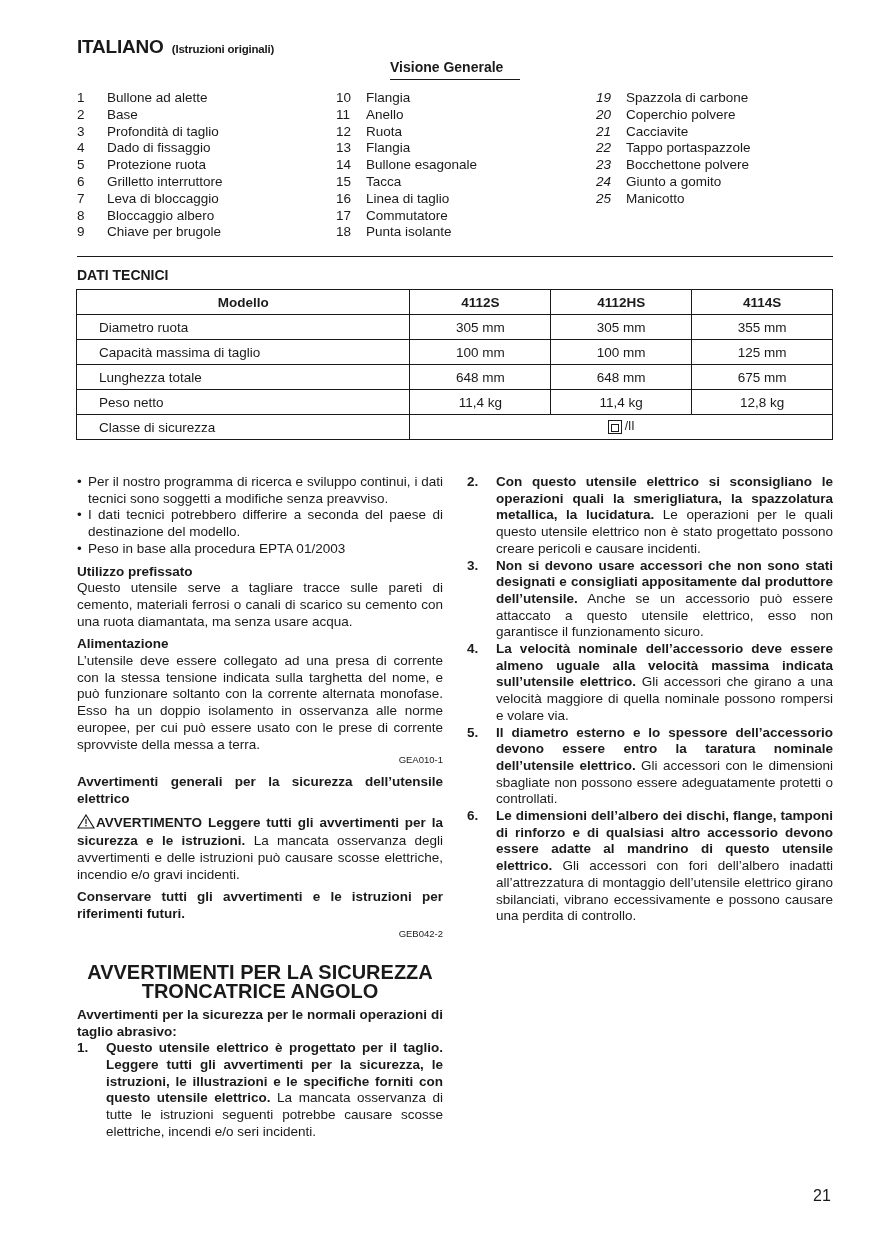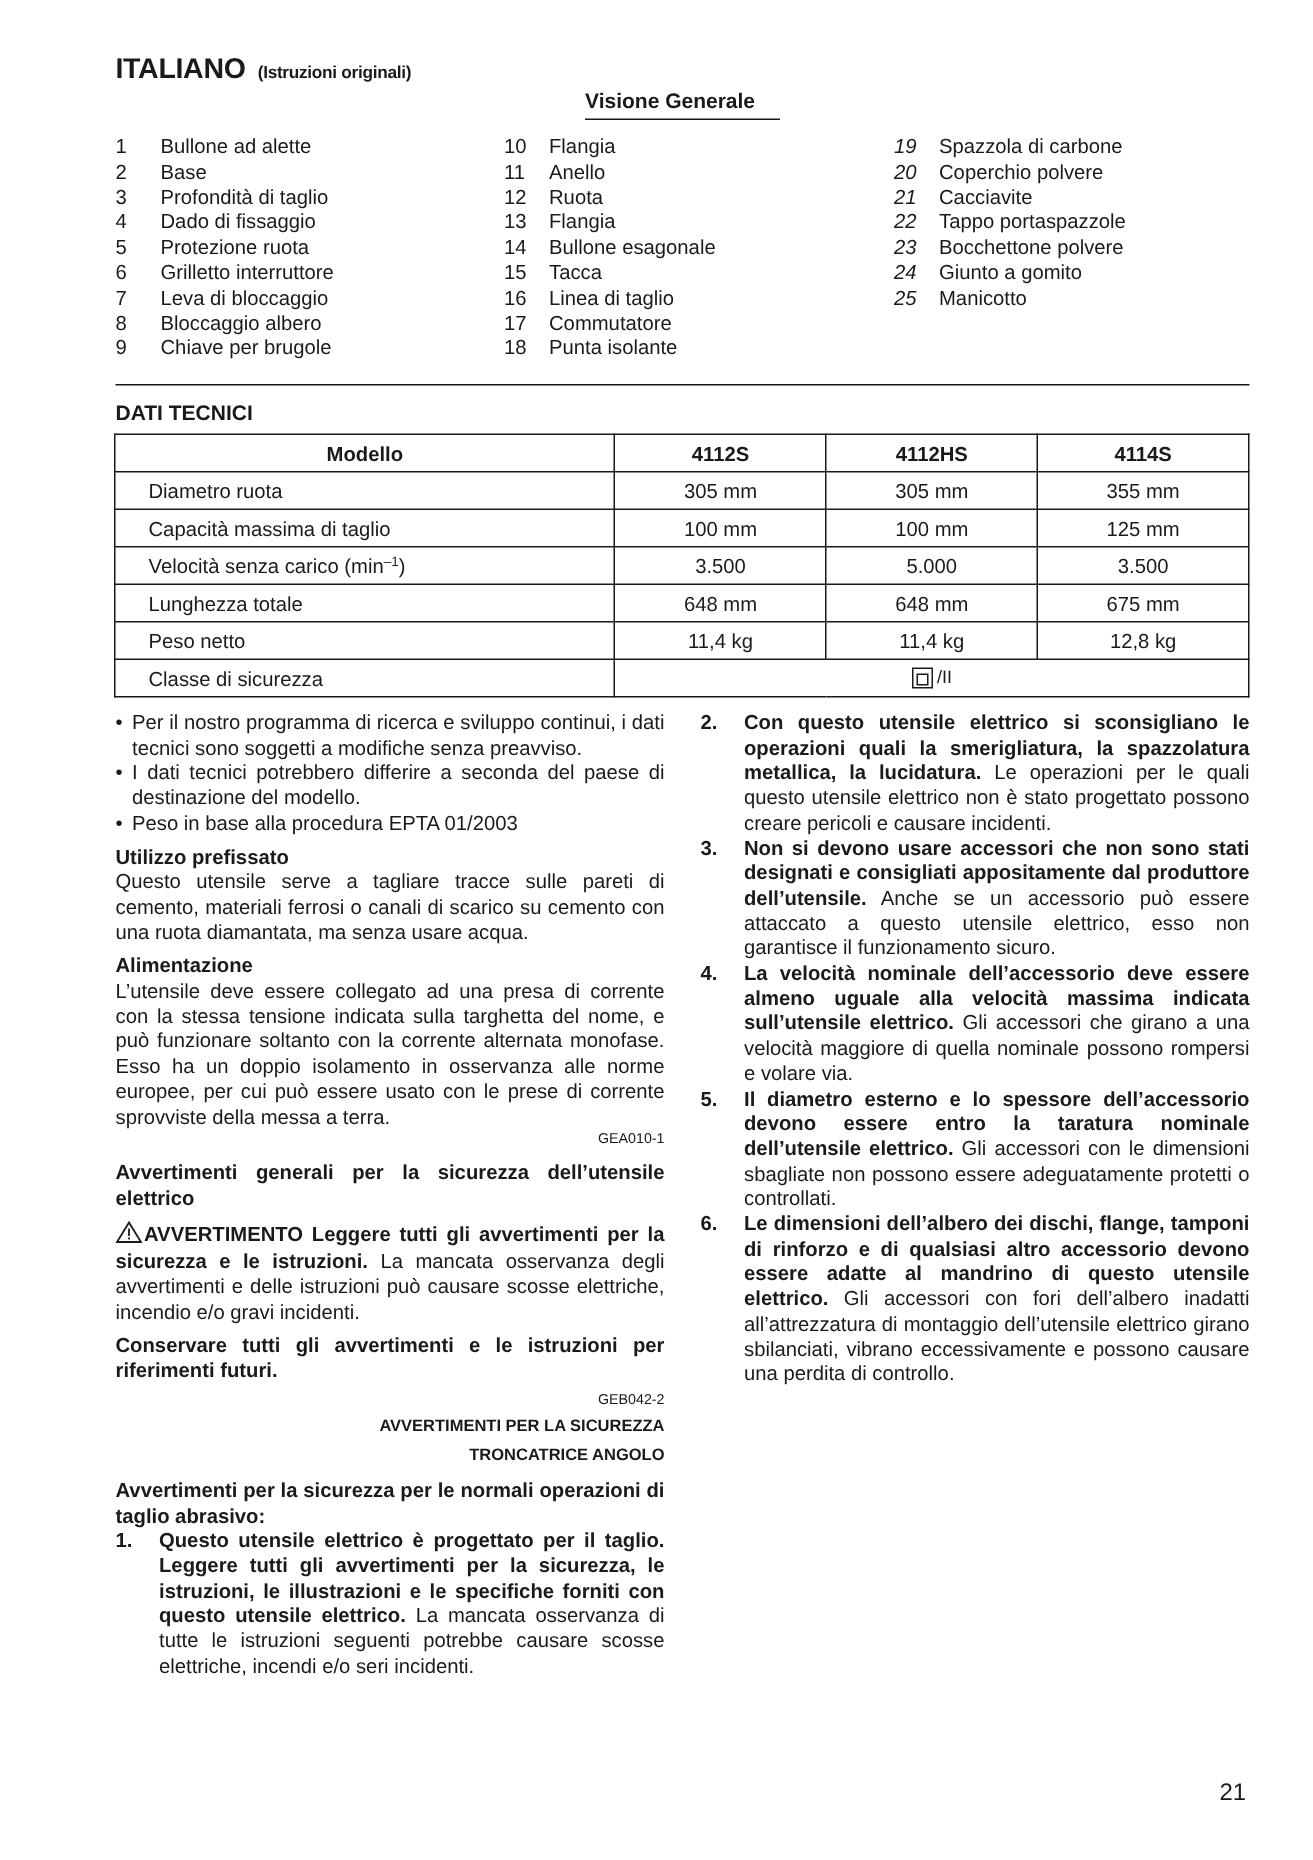--- a/index.html
+++ b/index.html
@@ -95,22 +95,22 @@
     .bullet .b { width: 11px; flex: none; }
     .bullet .t { flex: 1; }
 
     .h-sub { font-weight: bold; margin-top: 6px; text-align: left; }
     .code {
       text-align: right; font-size: 9.5px; line-height: 14px;
     }
     .bold { font-weight: bold; }
     .mt6 { margin-top: 6px; }
     .big-h {
-      font-size: 11px; font-weight: bold; line-height: 19px;
-      margin-top: 1px; text-align: right;
+      font-size: 20px; font-weight: bold; line-height: 19px;
+      margin-top: 22px; text-align: center;
     }
 
     .warn-tri { display: inline-block; vertical-align: -2px; margin-right: 1px; }
 
     .num-item { display: flex; }
     .num-item .n { width: 29px; flex: none; font-weight: bold; }
     .num-item .t { flex: 1; }
 
     .page-no {
       left: 813px; top: 1187px; font-size: 16px;
@@ -255,26 +255,20 @@
     <td class="c">305 mm</td>
     <td class="c">355 mm</td>
   </tr>
   <tr>
     <td>Capacità massima di taglio</td>
     <td class="c">100 mm</td>
     <td class="c">100 mm</td>
     <td class="c">125 mm</td>
   </tr>
   <tr>
-    <td><span>Velocità senza carico (min</span><sup>–1</sup><span>)</span></td>
-    <td class="c">3.500</td>
-    <td class="c">5.000</td>
-    <td class="c">3.500</td>
-  </tr>
-  <tr>
     <td>Lunghezza totale</td>
     <td class="c">648 mm</td>
     <td class="c">648 mm</td>
     <td class="c">675 mm</td>
   </tr>
   <tr>
     <td>Peso netto</td>
     <td class="c">11,4 kg</td>
     <td class="c">11,4 kg</td>
     <td class="c">12,8 kg</td>

